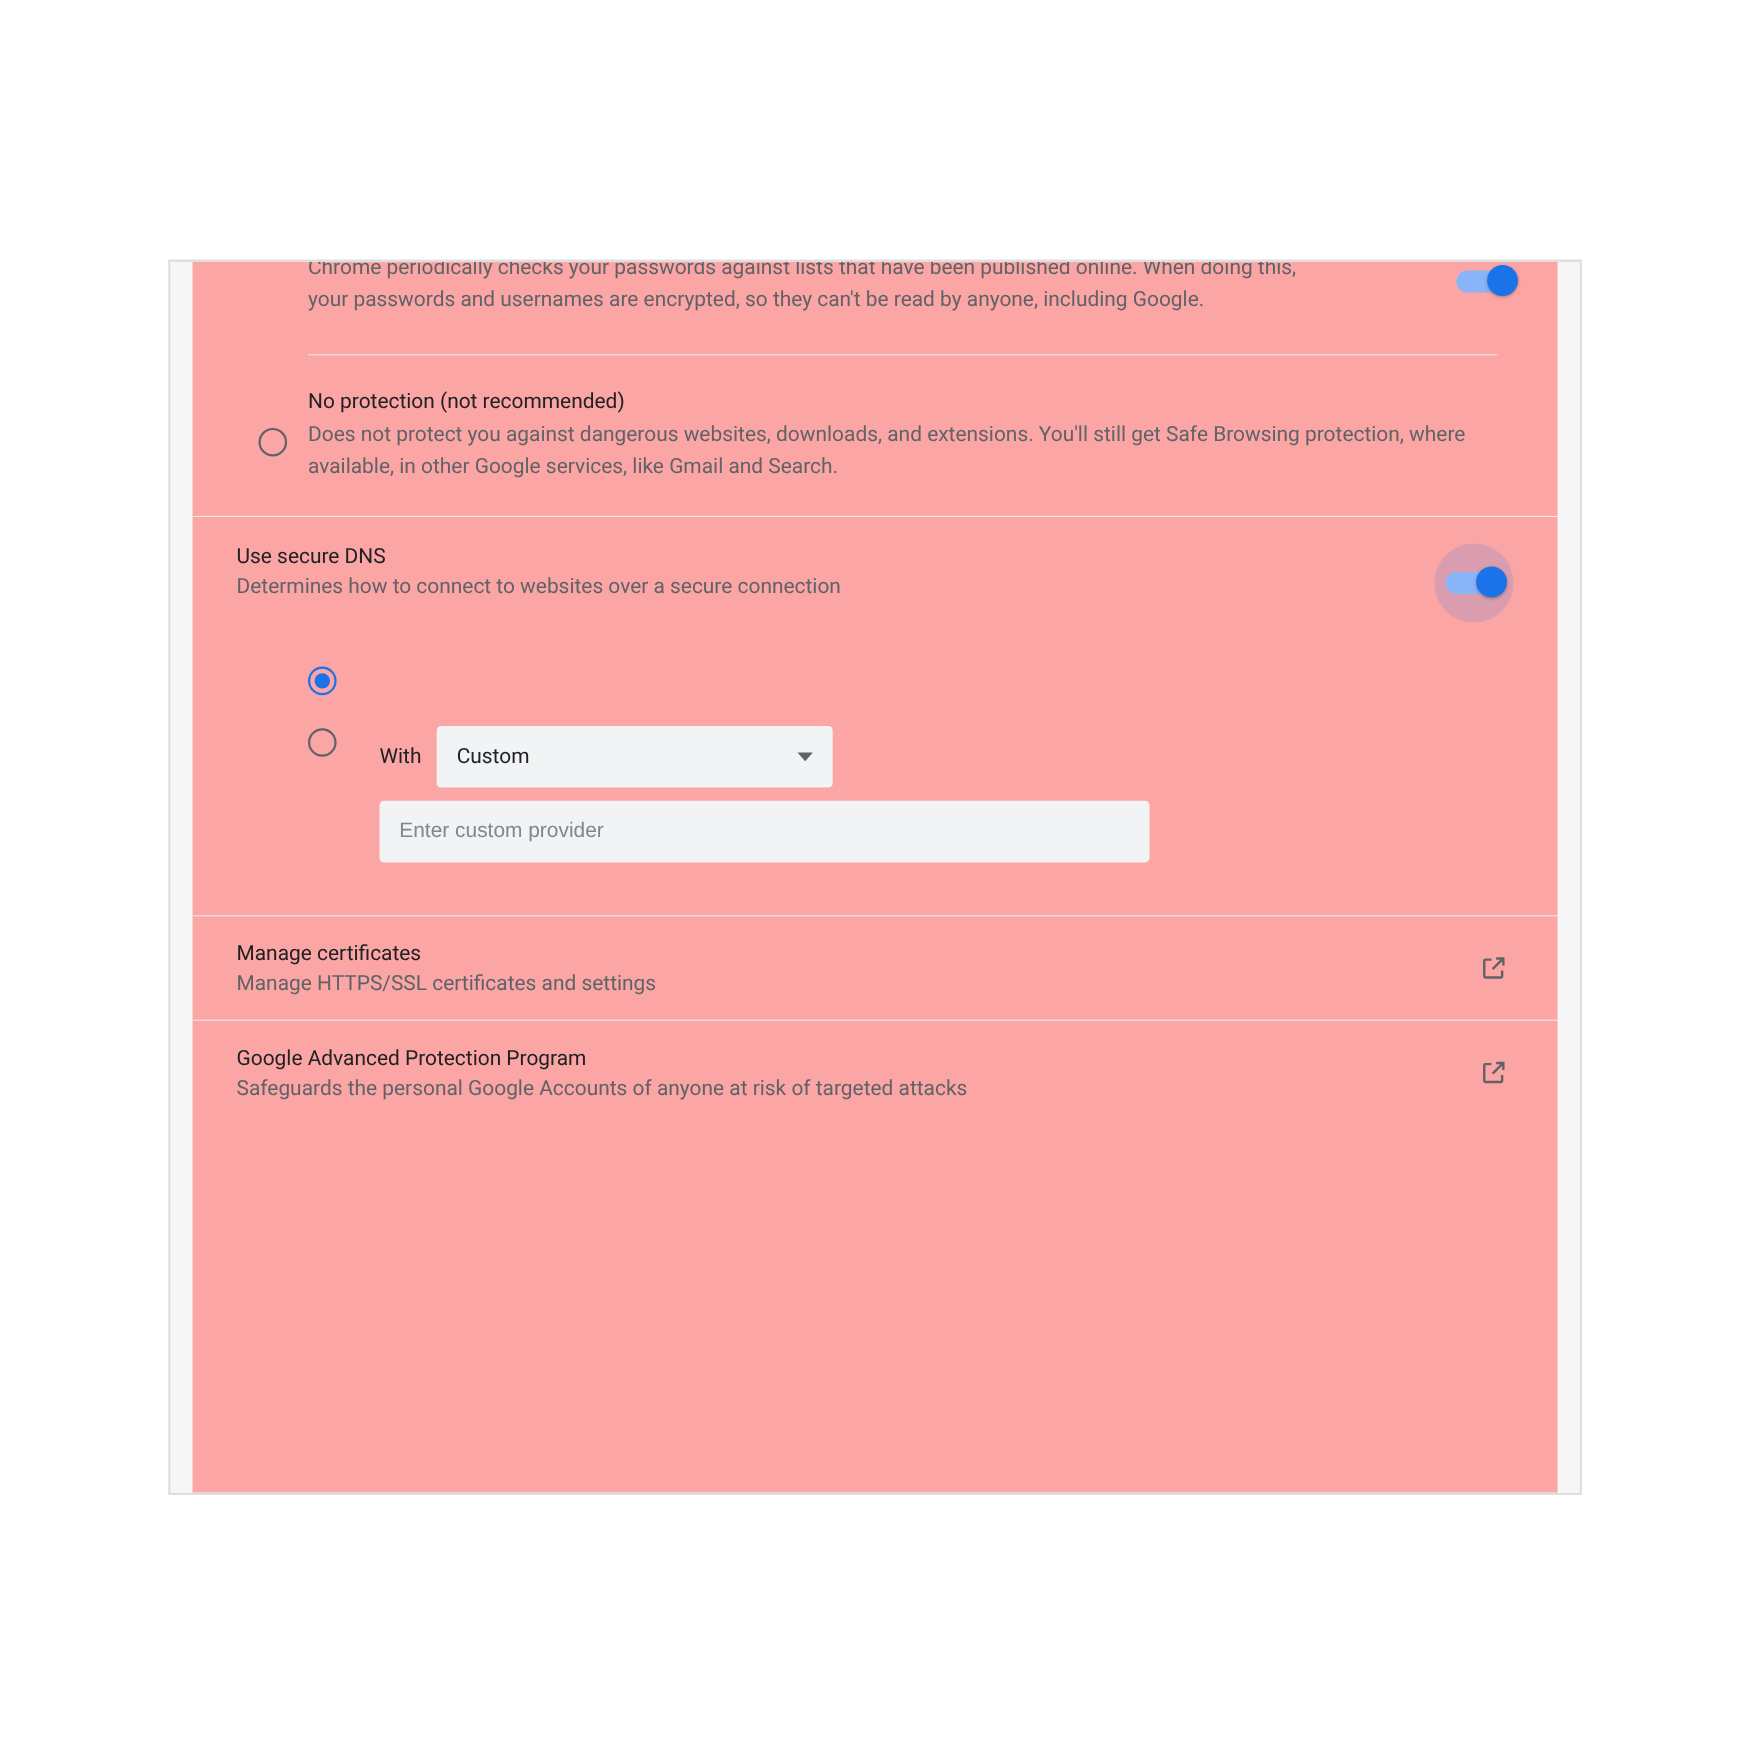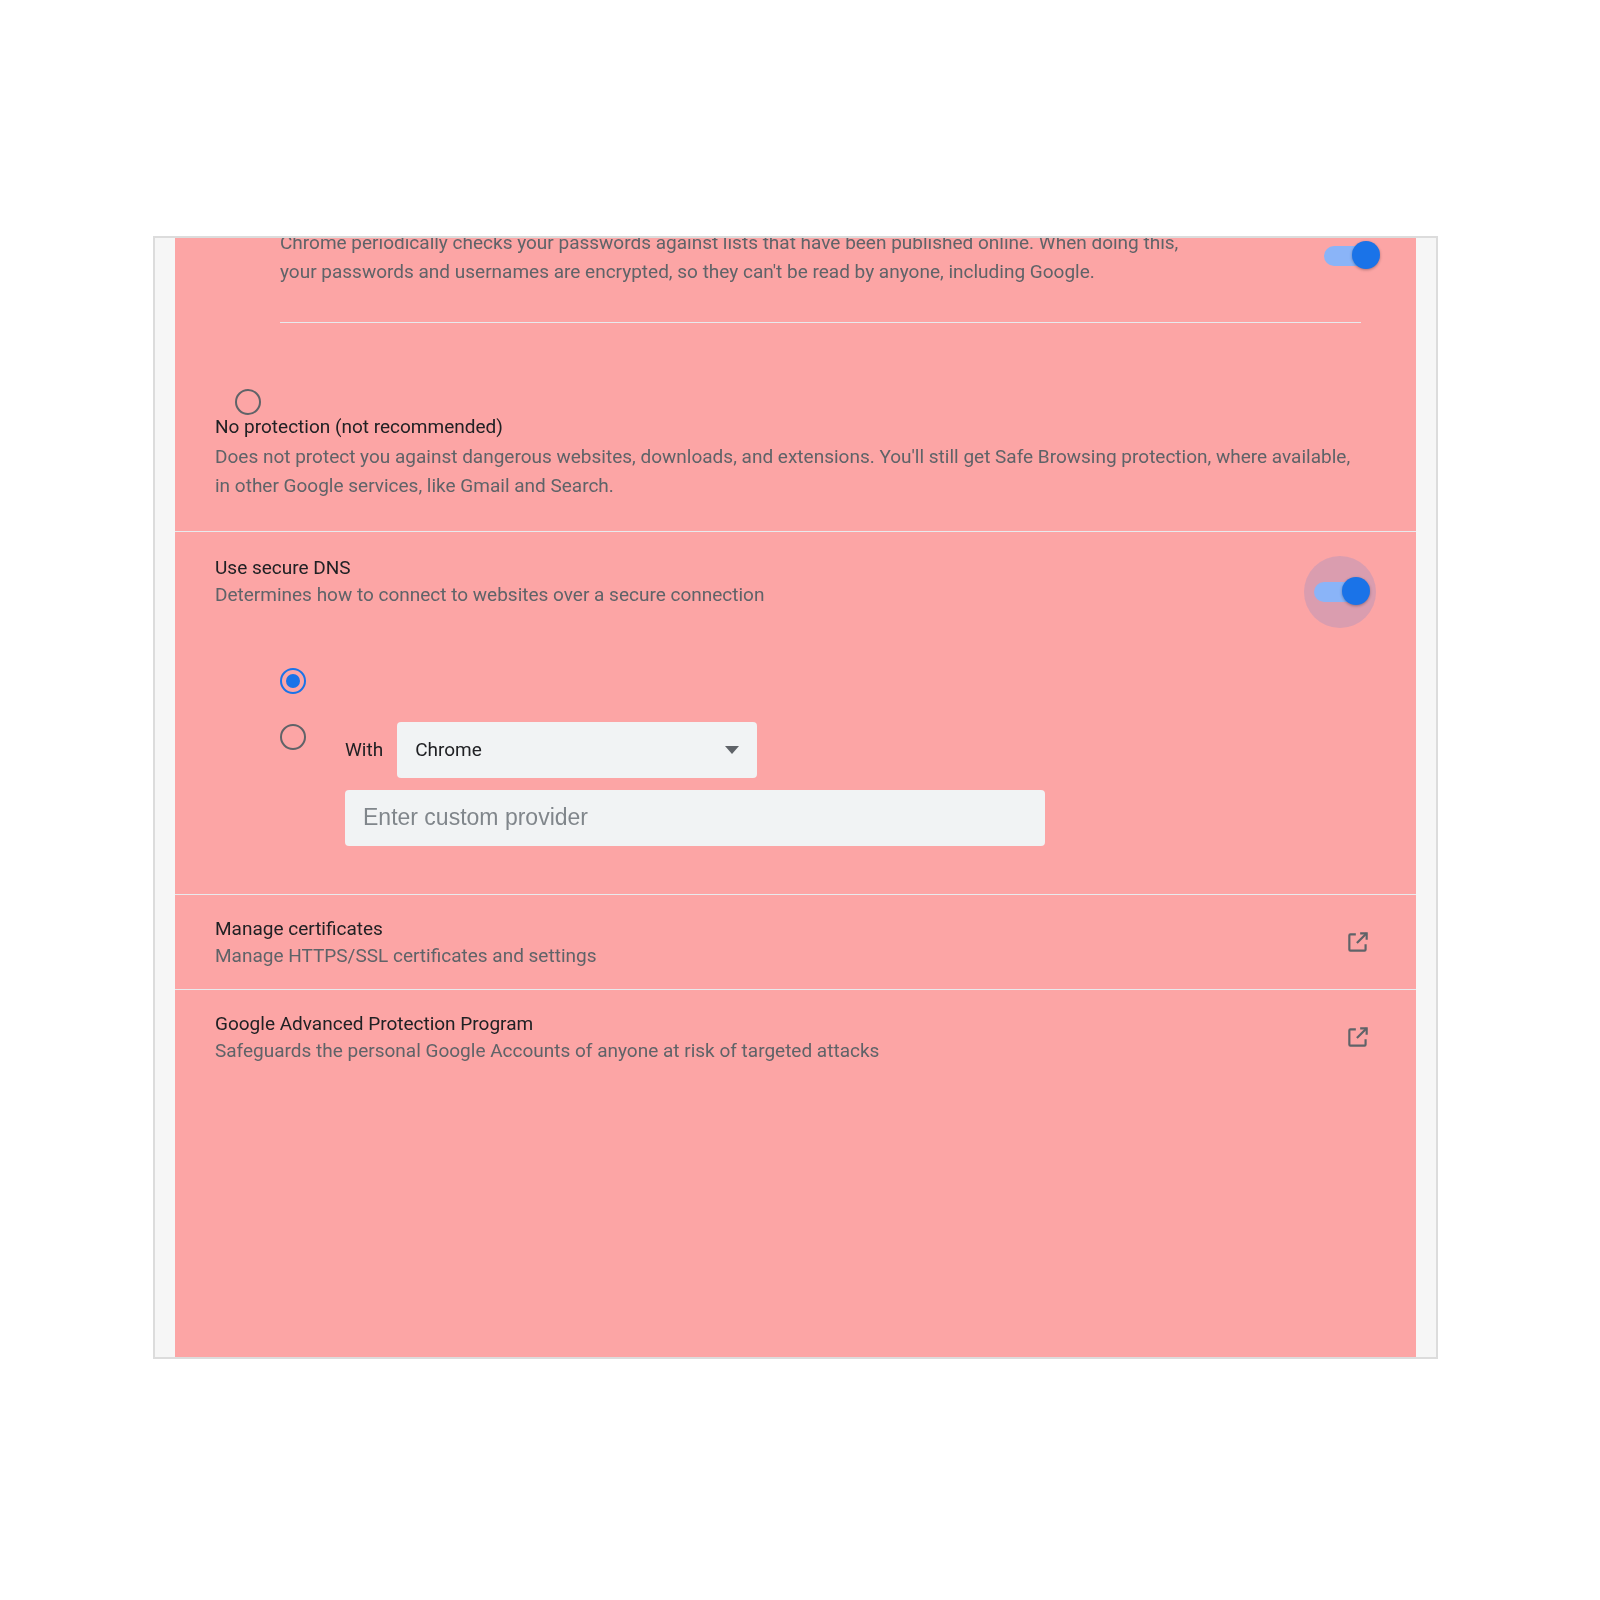--- a/index.html
+++ b/index.html
@@ -64,21 +64,20 @@
     height: 1px;
     background: #e8eaed;
     margin-left: 105px;
     margin-right: 55px;
   }
 
   
   .np-row {
     display: flex;
     padding: 30px 55px 30px 40px;
-    flex-direction: column;
   }
   .radio-col {
     width: 65px;
     display: flex;
     justify-content: center;
     padding-top: 36px;
   }
   .np-body { flex: 1; }
   .np-title {
     color: #202124;
@@ -156,21 +155,21 @@
     border-top: 8px solid #5f6368;
   }
   .custom-input {
     margin-top: 12px;
     width: 700px;
     height: 56px;
     background: #f1f3f4;
     border: none;
     border-radius: 4px;
     padding: 0 18px;
-    font-size: 23px;
+    font-size: 19px;
     color: #5f6368;
   }
   .custom-input::placeholder { color: #80868b; }
 
   
   .link-row {
     display: flex;
     align-items: center;
     padding: 22px 45px 22px 40px;
     cursor: pointer;
@@ -296,21 +295,21 @@
         </div>
 
         <div class="dns-opt">
           <div class="radio-wrap">
             <div class="radio"></div>
           </div>
           <div class="opt-body">
             <div class="with-row">
               <span class="with-label">With</span>
               <div class="dropdown">
-                <span>Chrome</span>
+                <span>Custom</span>
                 <span class="caret"></span>
               </div>
             </div>
             <input class="custom-input" type="text" placeholder="Enter custom provider" style="">
           </div>
         </div>
 
       </div>
     </div>
 

